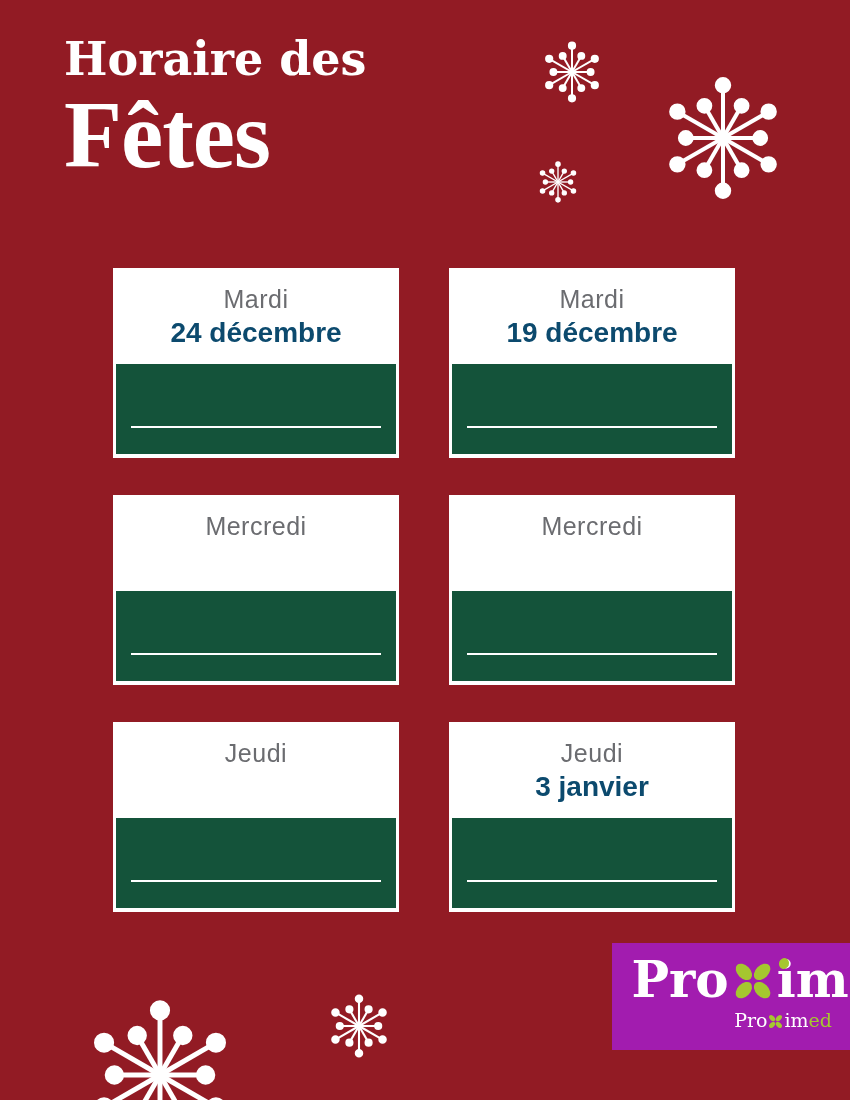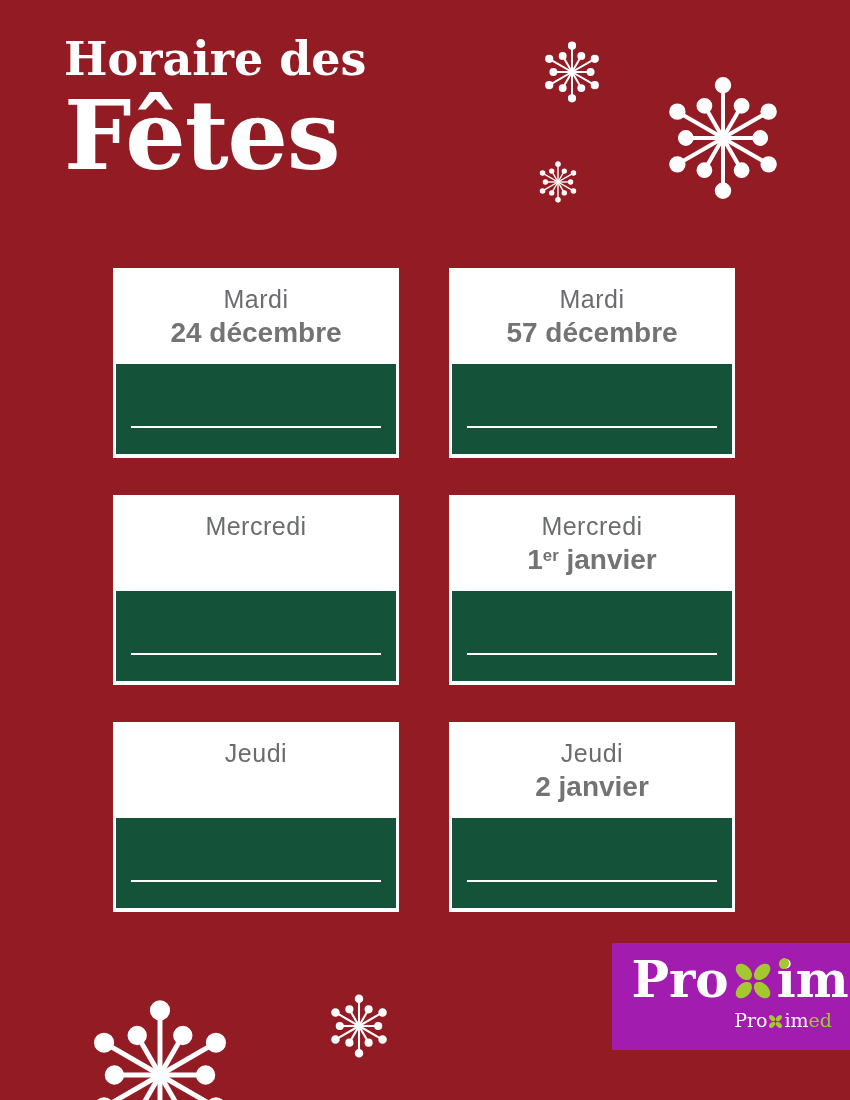--- a/index.html
+++ b/index.html
@@ -12,21 +12,21 @@
   }
   
   .title-block{
     position:absolute;left:64px;top:36px;
     color:#FFFFFF;
     font-family:"DejaVu Serif", serif;
     font-weight:bold;
     line-height:1;
   }
   .title-line1{font-size:46px;letter-spacing:0px;}
-  .title-line2{font-size:95px;margin-top:6px;letter-spacing:-1px;}
+  .title-line2{font-size:95px;margin-top:6px;letter-spacing:-1px;font-family:Liberation Serif, serif;}
   
   .flake{position:absolute;pointer-events:none;}
   
   .cards-grid{
     position:absolute;left:113px;top:268px;
     width:622px;
     display:grid;
     grid-template-columns:286px 286px;
     grid-template-rows:190px 190px 190px;
     column-gap:50px;row-gap:37px;
@@ -43,21 +43,21 @@
   }
   .card-day{
     font-size:25px;
     color:#6B6C70;
     letter-spacing:0.5px;
   }
   .card-date{
     margin-top:3px;
     font-size:28px;
     font-weight:bold;
-    color:#737373;
+    color:#0c4a6e;
   }
   .card-date sup{
     font-size:0.6em;
     position:relative;
     top:-0.45em;
     vertical-align:baseline;
   }
   .card-panel{
     position:absolute;
     left:3px;right:3px;top:96px;bottom:4px;
@@ -196,59 +196,58 @@
       <div class="card-date"><span>24 décembre</span><sup></sup><span></span></div>
     </div>
     <div class="card-panel">
       <div class="card-line"></div>
     </div>
   </div>
 
   <div class="card">
     <div class="card-header">
       <div class="card-day">Mardi</div>
-      <div class="card-date"><span>57 décembre</span><sup></sup><span></span></div>
+      <div class="card-date"><span>19 décembre</span><sup></sup><span></span></div>
     </div>
     <div class="card-panel">
       <div class="card-line"></div>
     </div>
   </div>
 
   <div class="card">
     <div class="card-header">
       <div class="card-day">Mercredi</div>
     </div>
     <div class="card-panel">
       <div class="card-line"></div>
     </div>
   </div>
 
   <div class="card">
     <div class="card-header">
       <div class="card-day">Mercredi</div>
-      <div class="card-date"><span>1</span><sup>er</sup><span> janvier</span></div>
     </div>
     <div class="card-panel">
       <div class="card-line"></div>
     </div>
   </div>
 
   <div class="card">
     <div class="card-header">
       <div class="card-day">Jeudi</div>
     </div>
     <div class="card-panel">
       <div class="card-line"></div>
     </div>
   </div>
 
   <div class="card">
     <div class="card-header">
       <div class="card-day">Jeudi</div>
-      <div class="card-date"><span>2 janvier</span><sup></sup><span></span></div>
+      <div class="card-date"><span>3 janvier</span><sup></sup><span></span></div>
     </div>
     <div class="card-panel">
       <div class="card-line"></div>
     </div>
   </div>
 
 </div>
 
 <div class="logo-box">
   <div class="logo-main">

